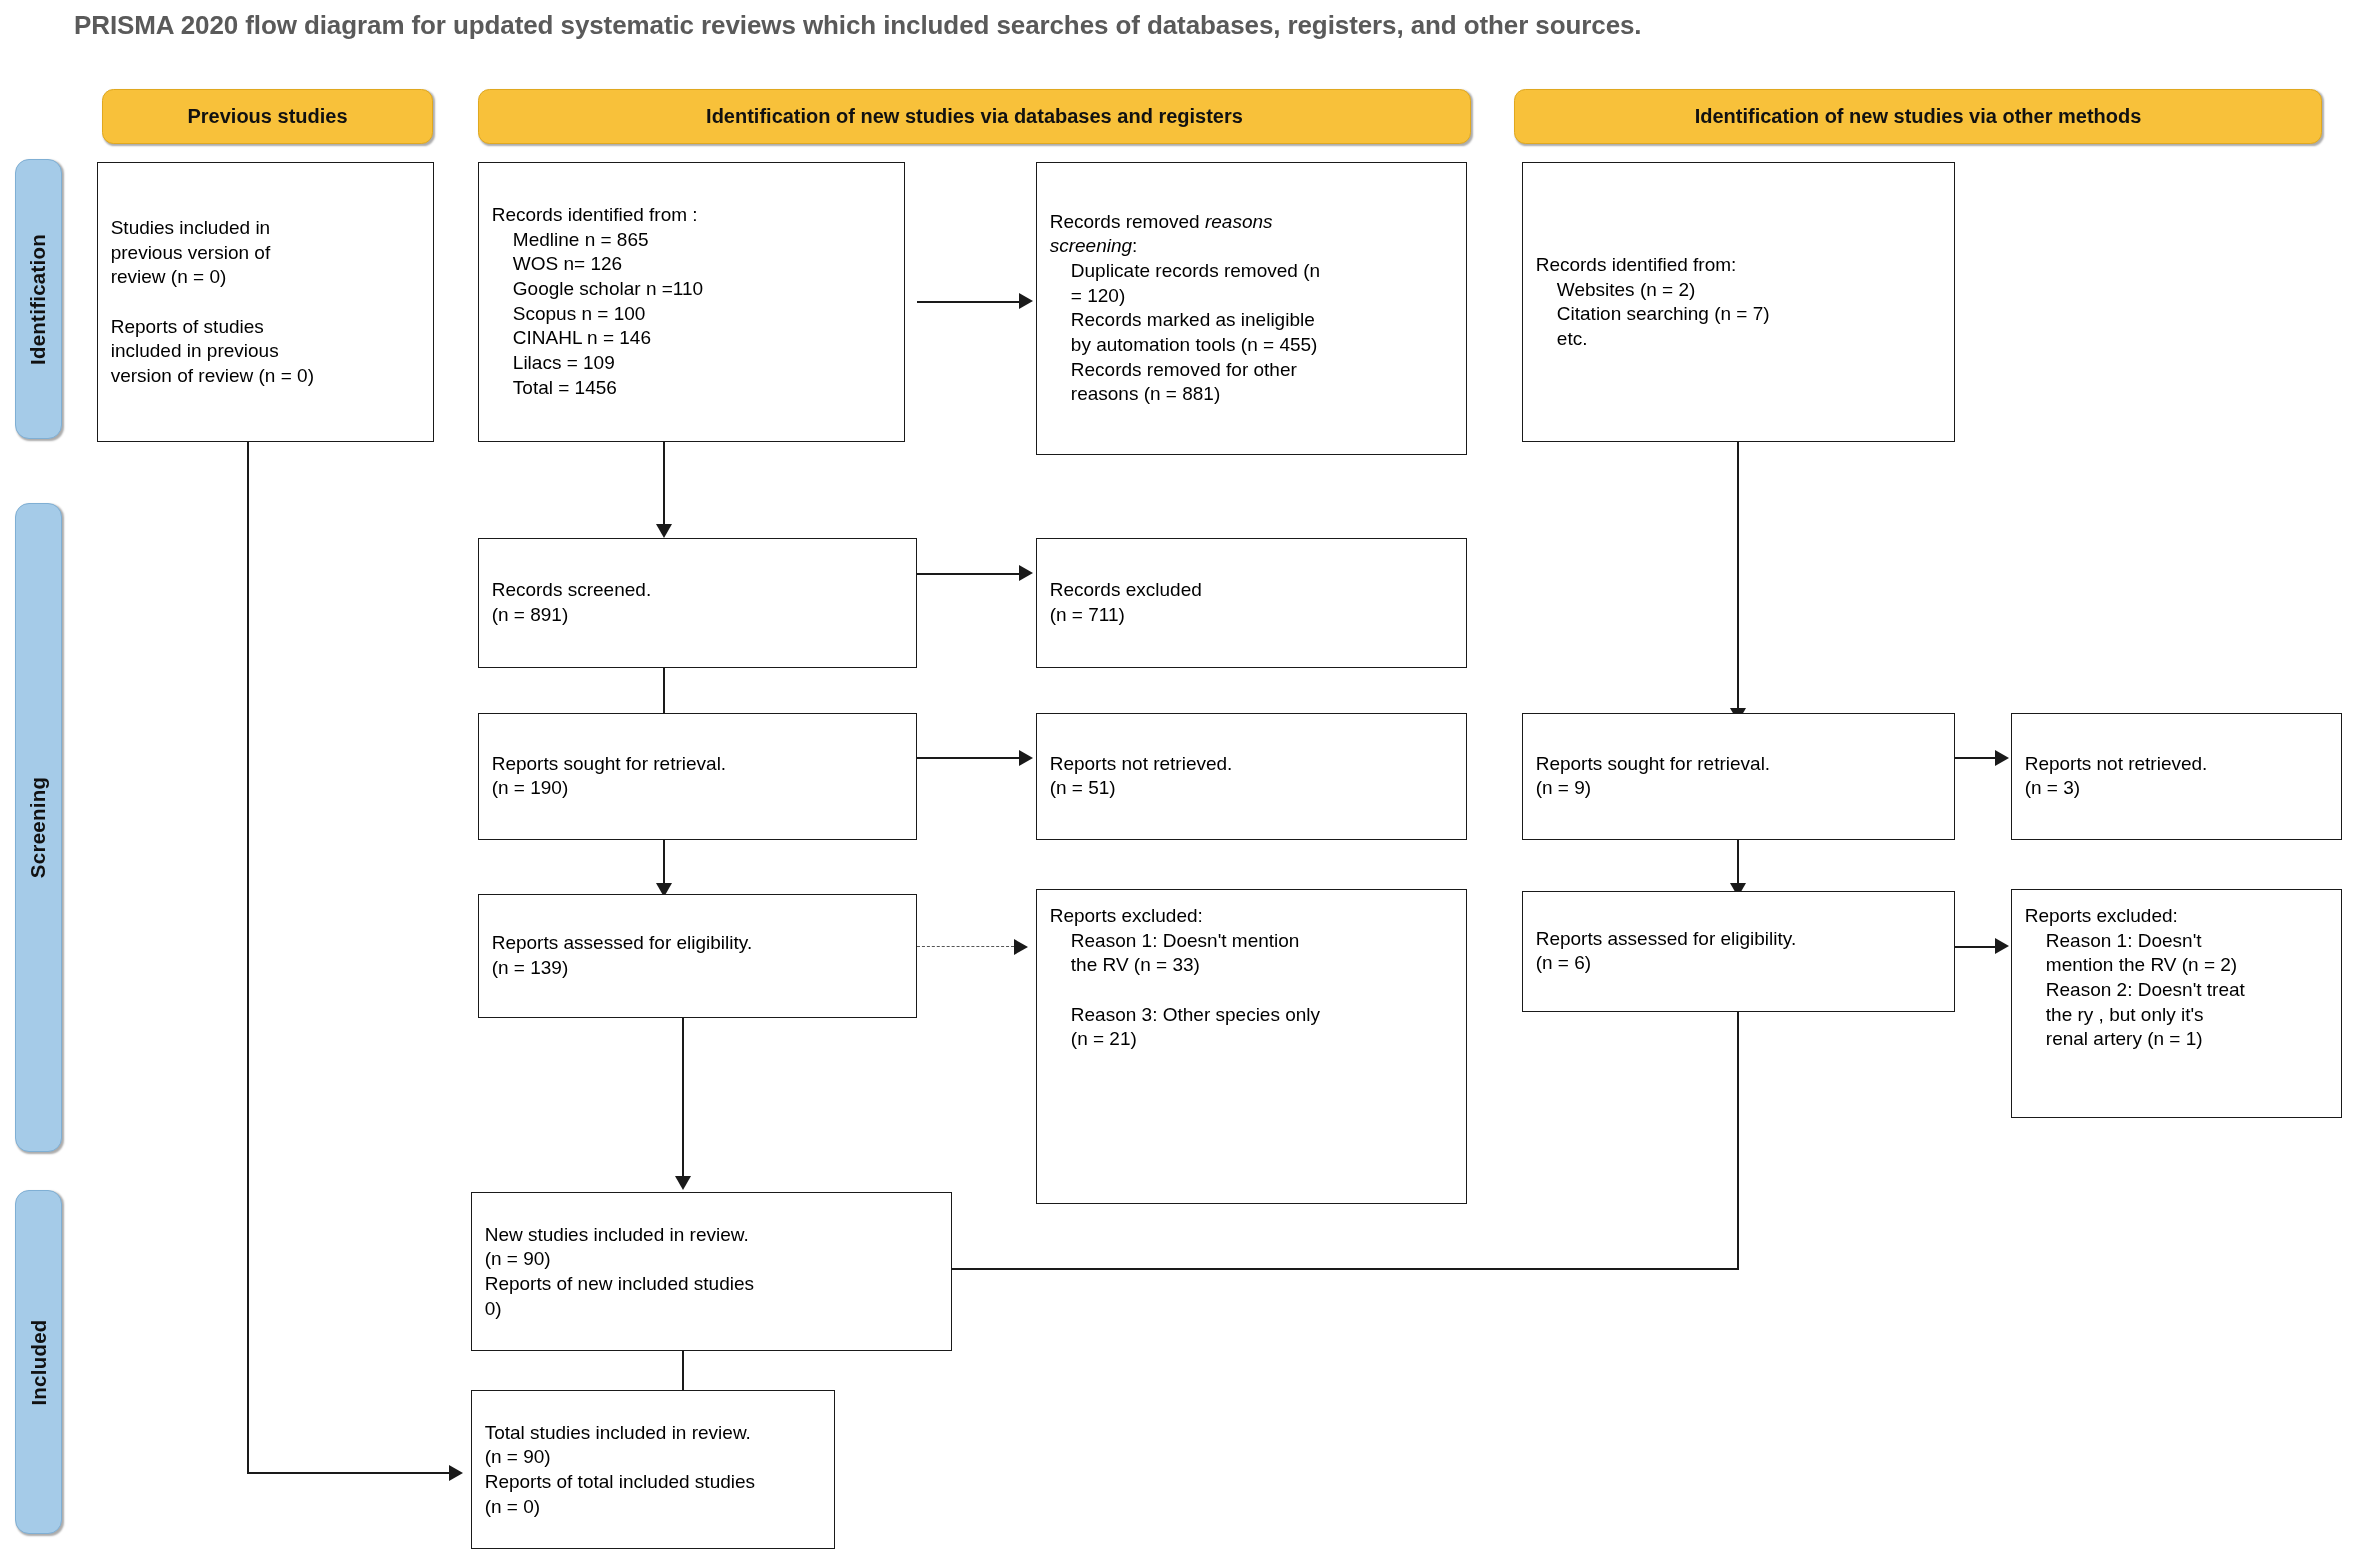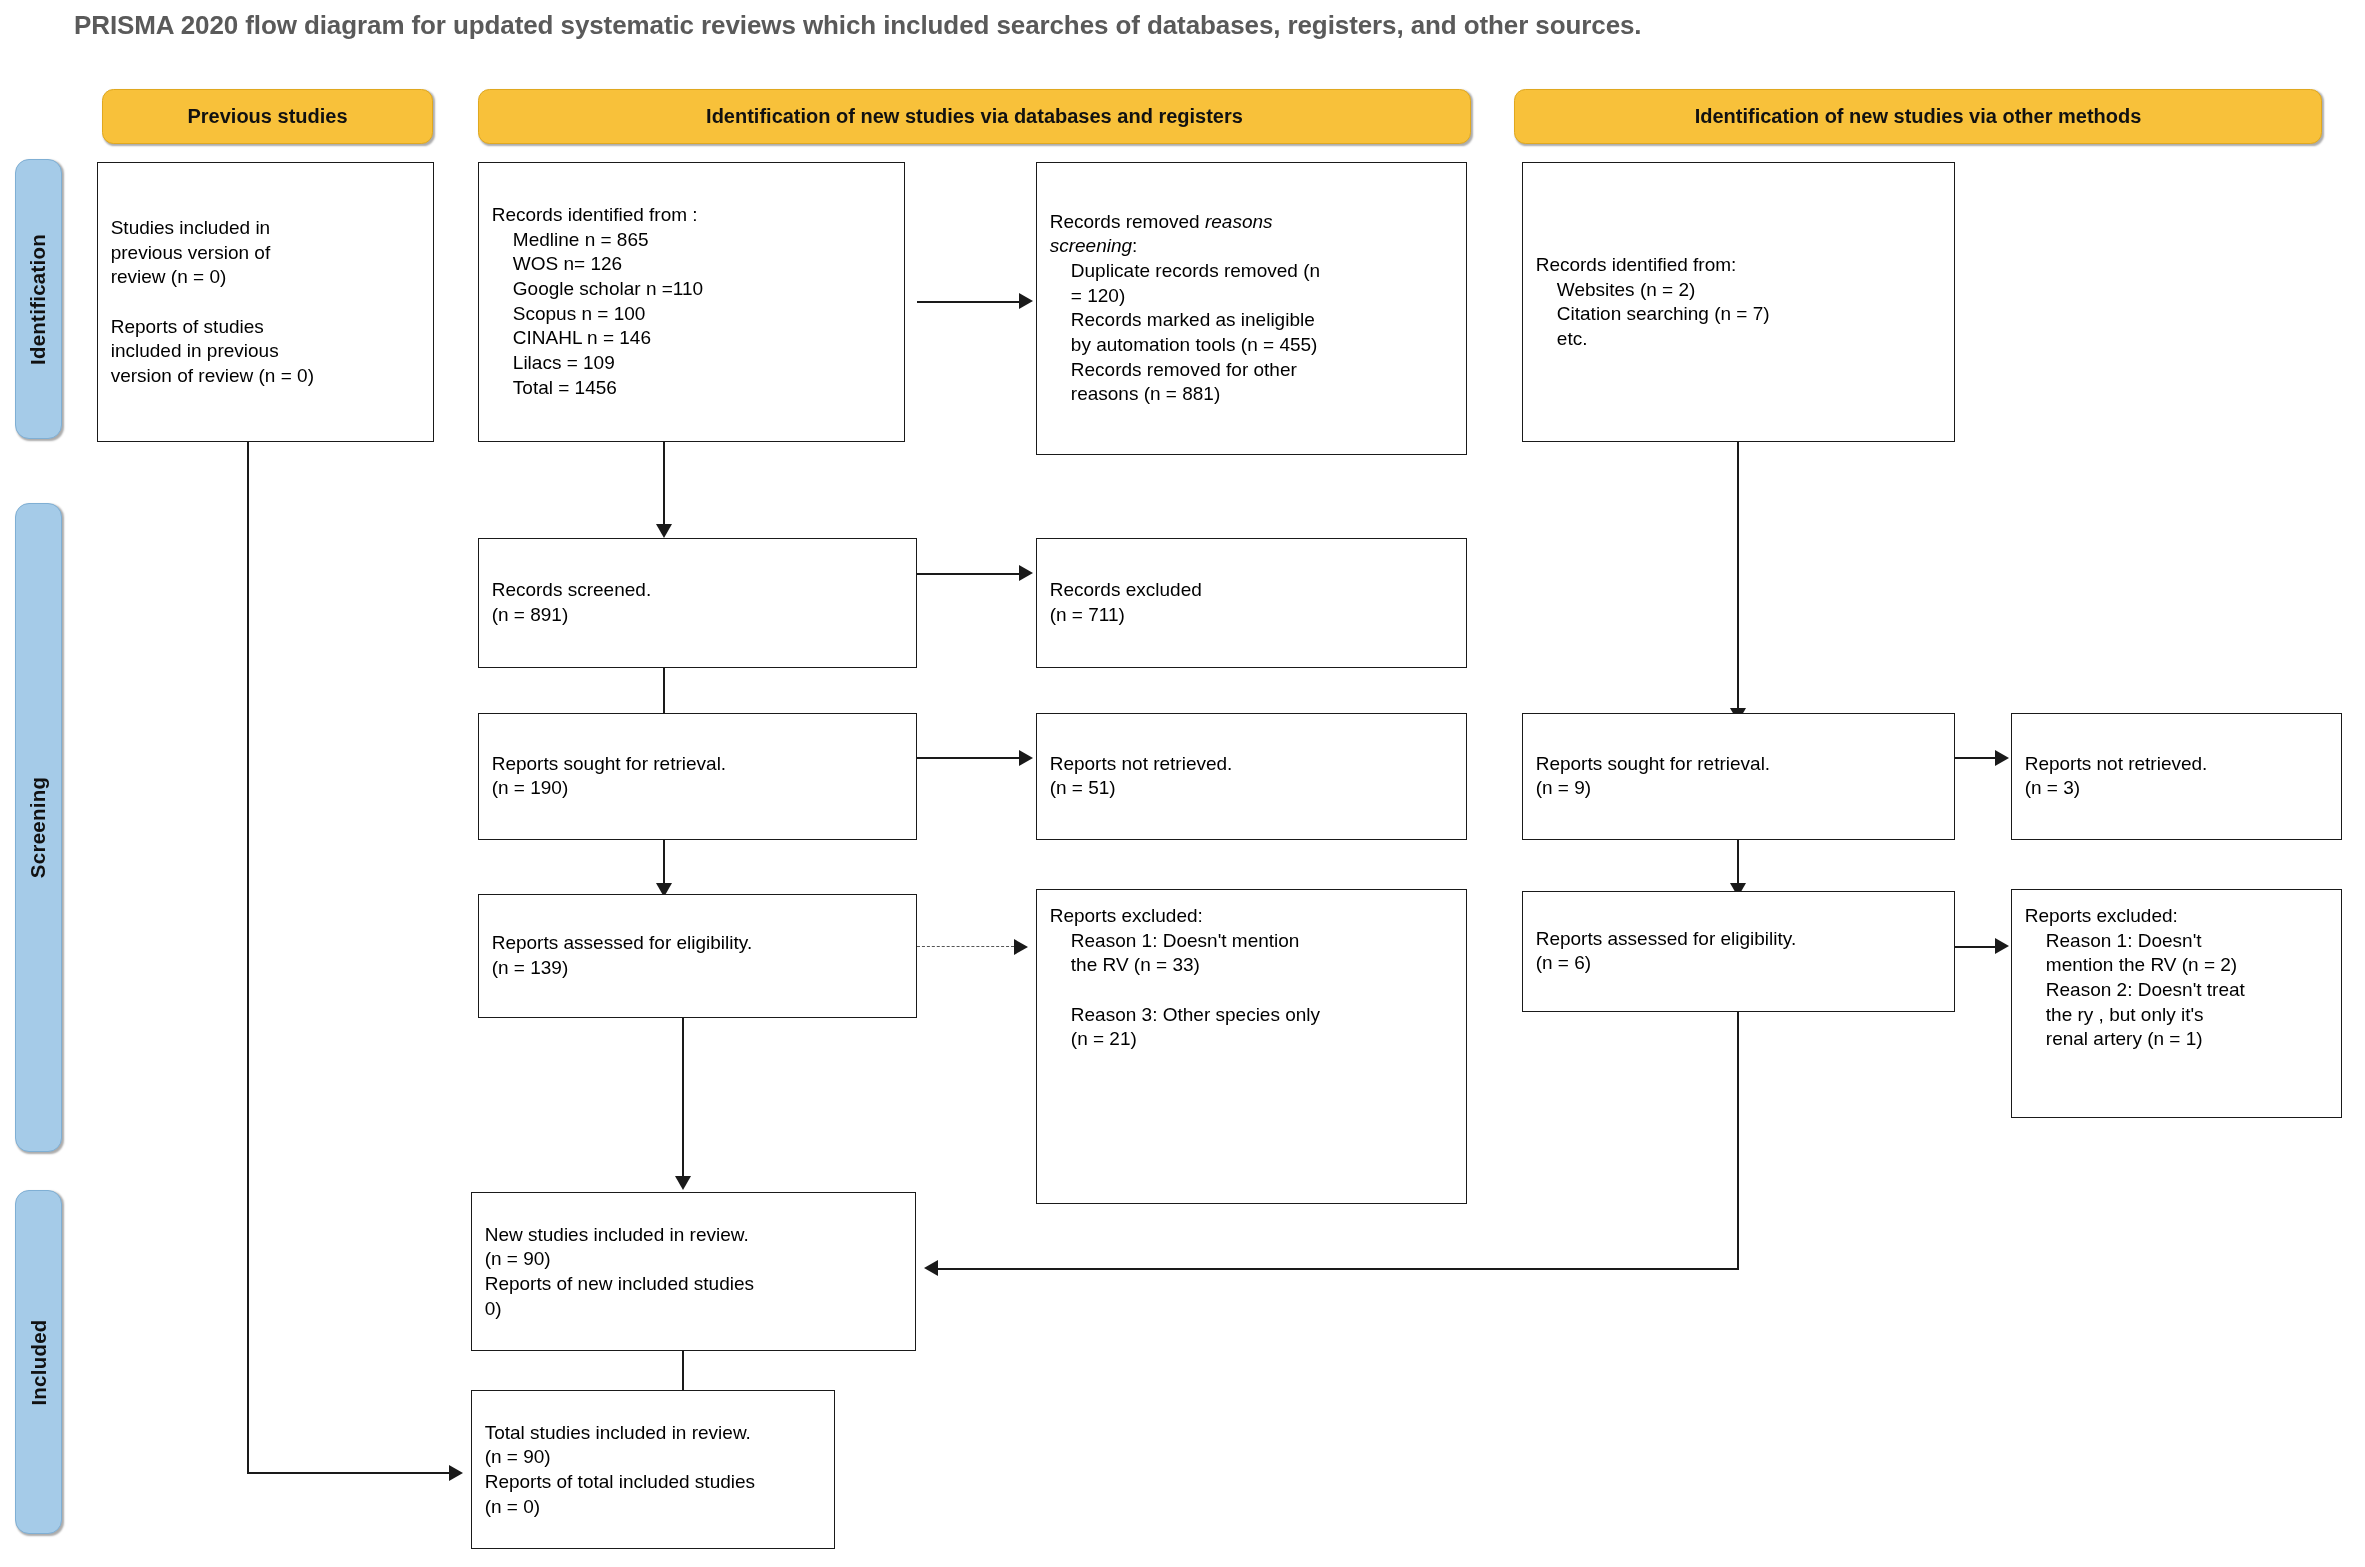--- a/index.html
+++ b/index.html
@@ -296,21 +296,21 @@
     renal artery (n = 1)</div>
   </div>
 
   <div class="line-h" style="left:1955px; top:946px; width:41px;"></div>
   <div class="arrow-r" style="left:1995px; top:938px;"></div>
 
   <div class="line-v" style="left:1737px; top:1012px; height:258px;"></div>
   <div class="line-h" style="left:938px; top:1268px; width:800px;"></div>
   <div class="arrow-l" style="left:924px; top:1260px;"></div>
 
-  <div class="box v-center" style="left:471px; top:1192px; width:445px; height:159px;">
+  <div class="box v-center" style="left:471px; top:1192px; width:481px; height:159px;">
     <div class="box-text">New studies included in review.
 (n = 90)
 Reports of new included studies
 0)</div>
   </div>
 
   <div class="line-v" style="left:682px; top:1351px; height:57px;"></div>
   <div class="arrow-d" style="left:675px; top:1406px;"></div>
 
   <div class="box v-center" style="left:471px; top:1390px; width:364px; height:159px;">

